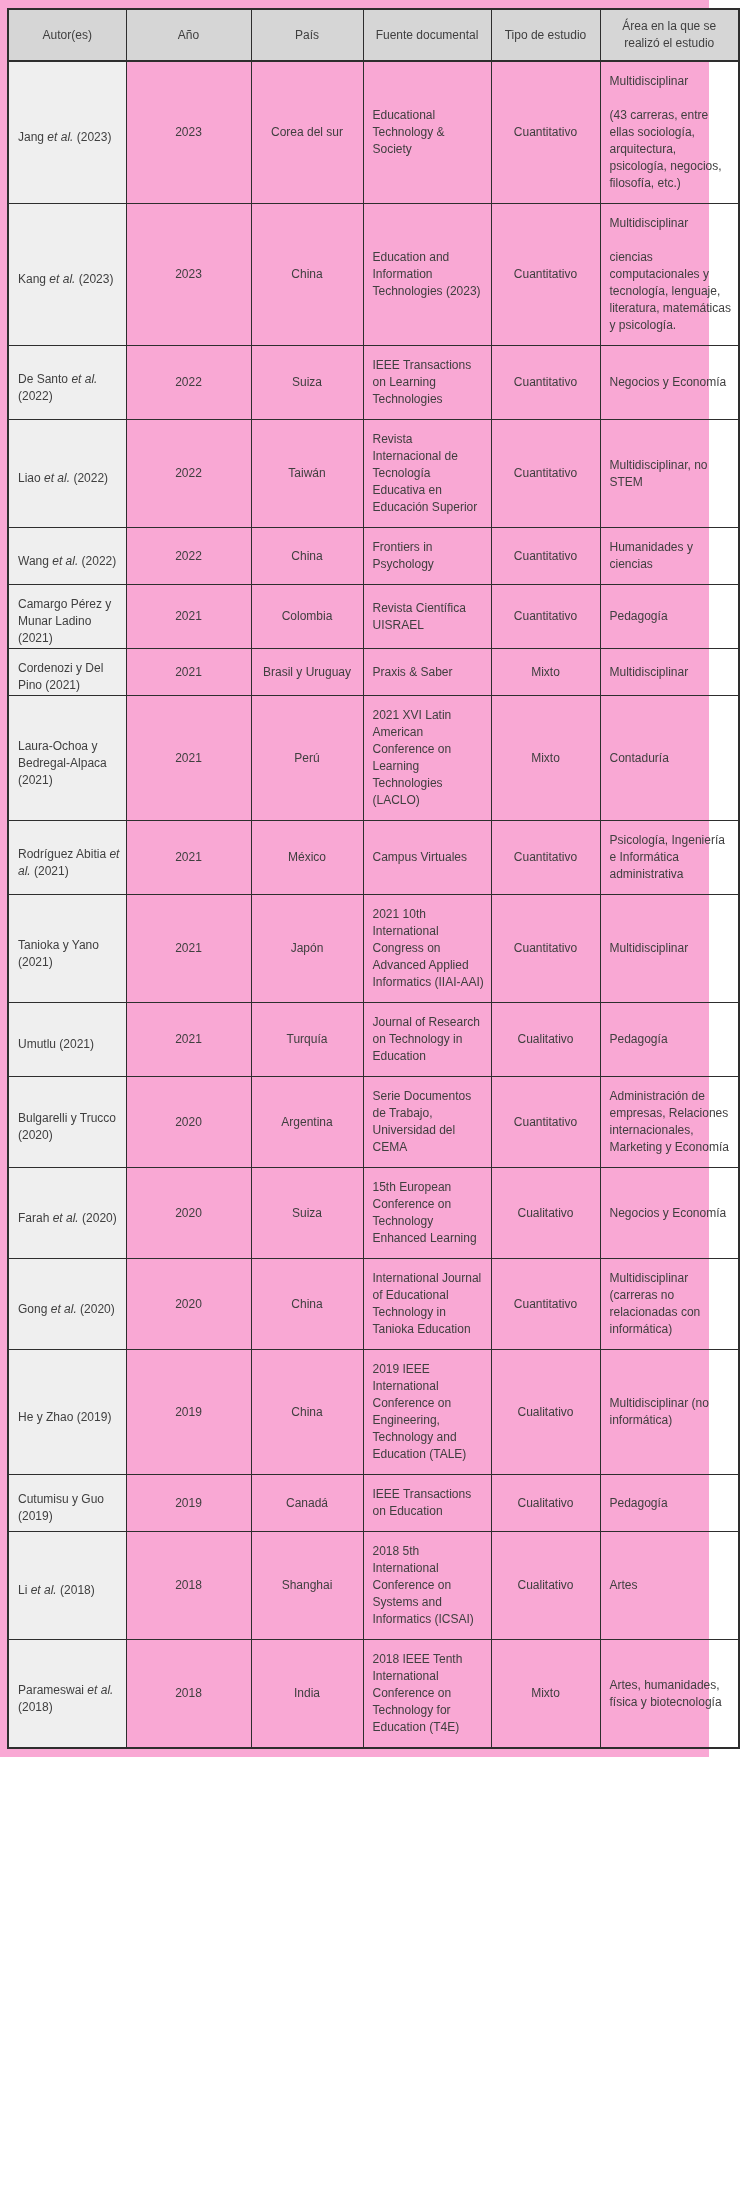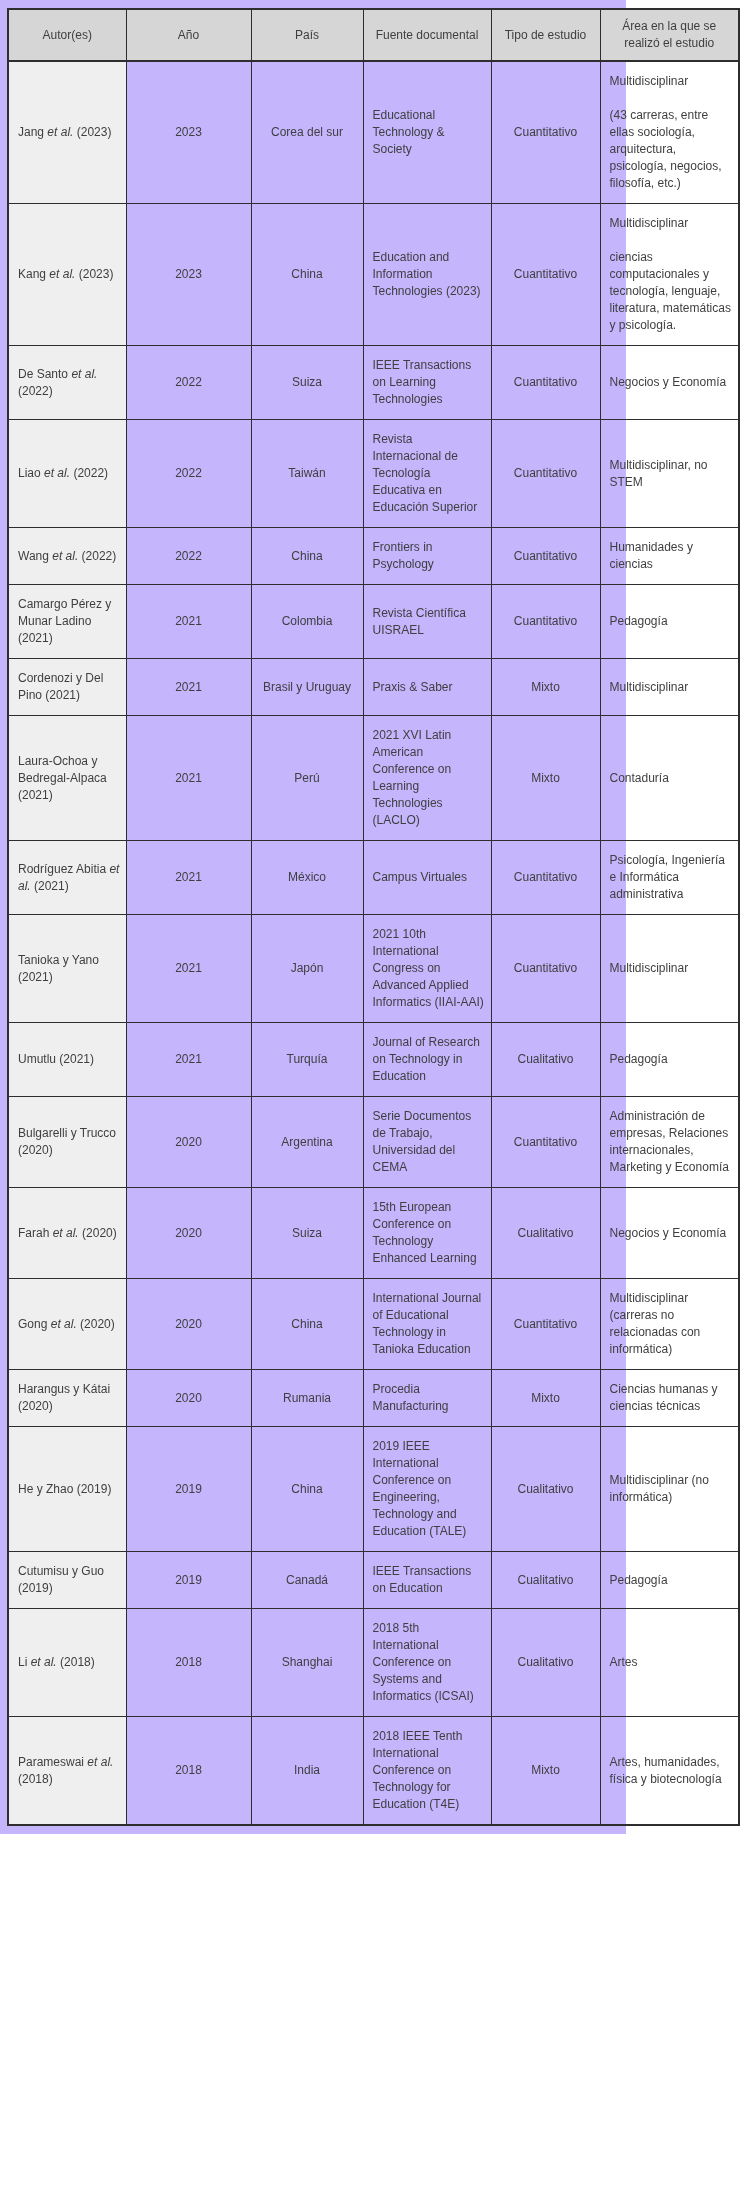--- a/index.html
+++ b/index.html
@@ -3,24 +3,24 @@
 <meta charset="utf-8">
 <style>
   html, body {
     margin: 0;
     padding: 0;
     background: #ffffff;
     font-family: "Liberation Sans", sans-serif;
     color: #3f3f3f;
   }
   .page {
-    width: 626px;
+    width: 709px;
     box-sizing: border-box;
     padding: 8px 7px 8px 7px;
-    background: #c4b5fd;
+    background: #f9a8d4;
   }
   table.studies {
     width: 731px;
     border-collapse: collapse;
     table-layout: fixed;
     border: 2px solid #2e2e2e;
     font-size: 12px;
     line-height: 17px;
   }
   table.studies th,
@@ -33,21 +33,21 @@
   table.studies thead th {
     background: #d6d6d6;
     font-weight: normal;
     text-align: center;
     padding: 8px 4px;
     border-bottom: 2px solid #2e2e2e;
   }
   td.c-autor {
     background: #efefef;
     text-align: left;
-    padding: 11px 6px 11px 9px;
+    padding: 11px 6px 1px 9px;
   }
   td.c-ano, td.c-pais, td.c-tipo {
     text-align: center;
     padding: 11px 3px;
   }
   td.c-fuente, td.c-area {
     text-align: left;
     padding: 11px 6px 11px 9px;
     white-space: pre-line;
     border-radius: 27px;
@@ -188,28 +188,20 @@
         </tr>
         <tr>
           <td class="c-autor">Gong <i>et al.</i> (2020)</td>
           <td class="c-ano">2020</td>
           <td class="c-pais">China</td>
           <td class="c-fuente">International Journal of Educational Technology in Tanioka Education</td>
           <td class="c-tipo">Cuantitativo</td>
           <td class="c-area">Multidisciplinar (carreras no relacionadas con informática)</td>
         </tr>
         <tr>
-          <td class="c-autor">Harangus y Kátai (2020)</td>
-          <td class="c-ano">2020</td>
-          <td class="c-pais">Rumania</td>
-          <td class="c-fuente">Procedia Manufacturing</td>
-          <td class="c-tipo">Mixto</td>
-          <td class="c-area">Ciencias humanas y ciencias técnicas</td>
-        </tr>
-        <tr>
           <td class="c-autor">He y Zhao (2019)</td>
           <td class="c-ano">2019</td>
           <td class="c-pais">China</td>
           <td class="c-fuente">2019 IEEE International Conference on Engineering, Technology and Education (TALE)</td>
           <td class="c-tipo">Cualitativo</td>
           <td class="c-area">Multidisciplinar (no informática)</td>
         </tr>
         <tr>
           <td class="c-autor">Cutumisu y Guo (2019)</td>
           <td class="c-ano">2019</td>

